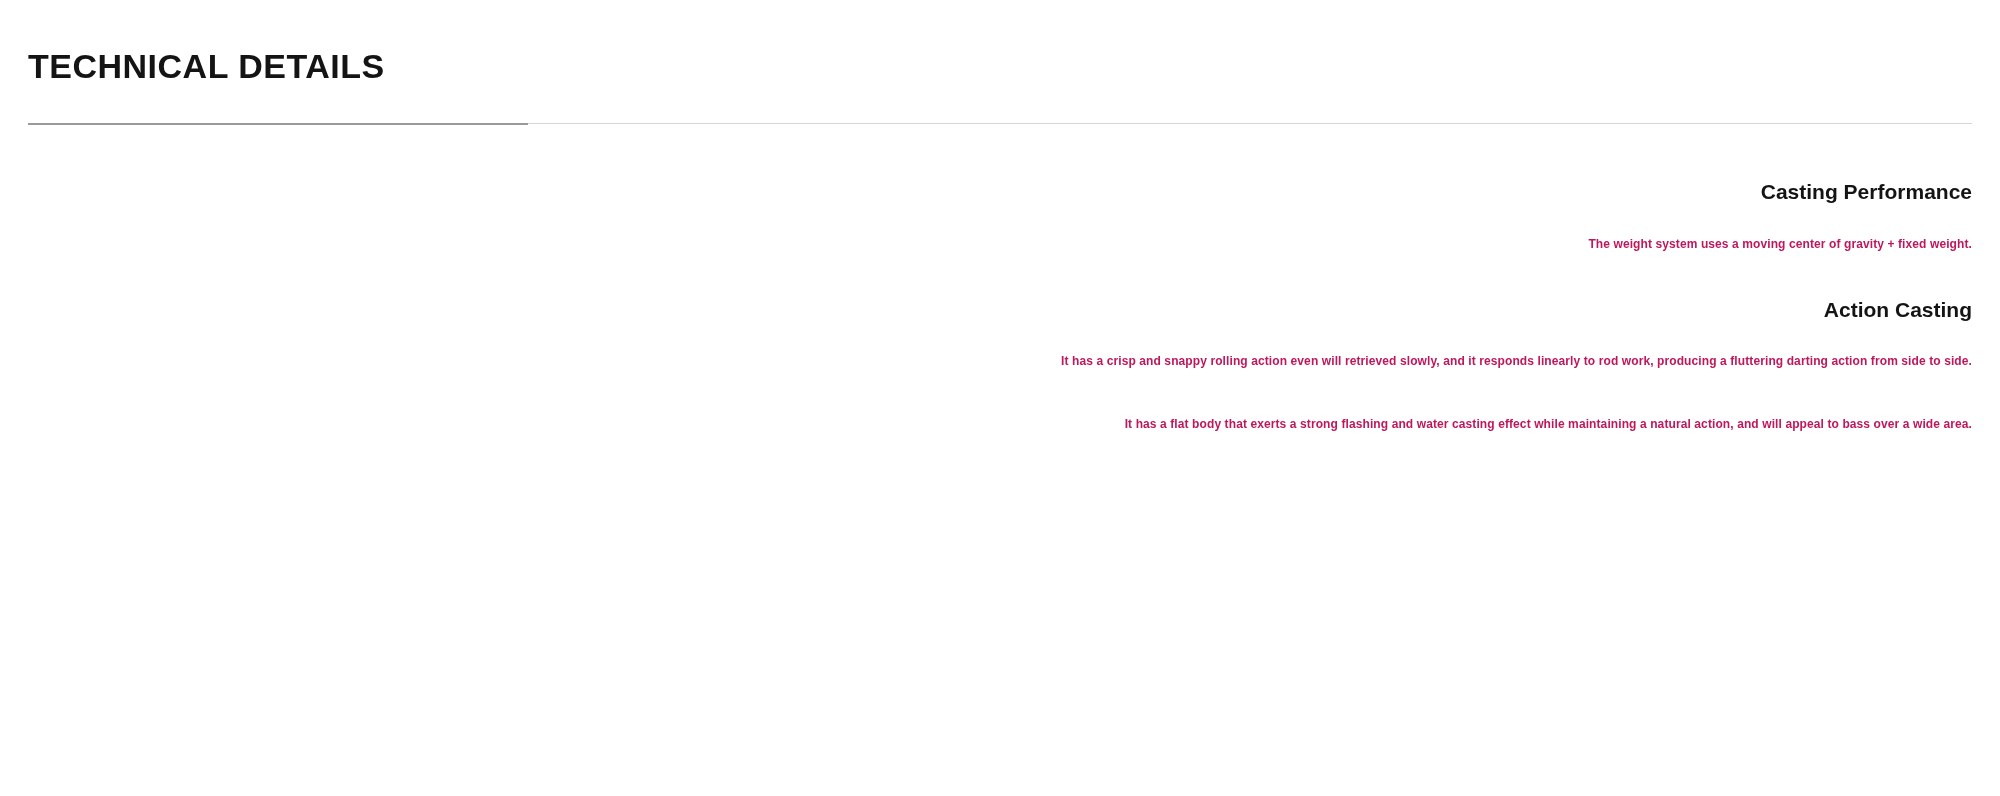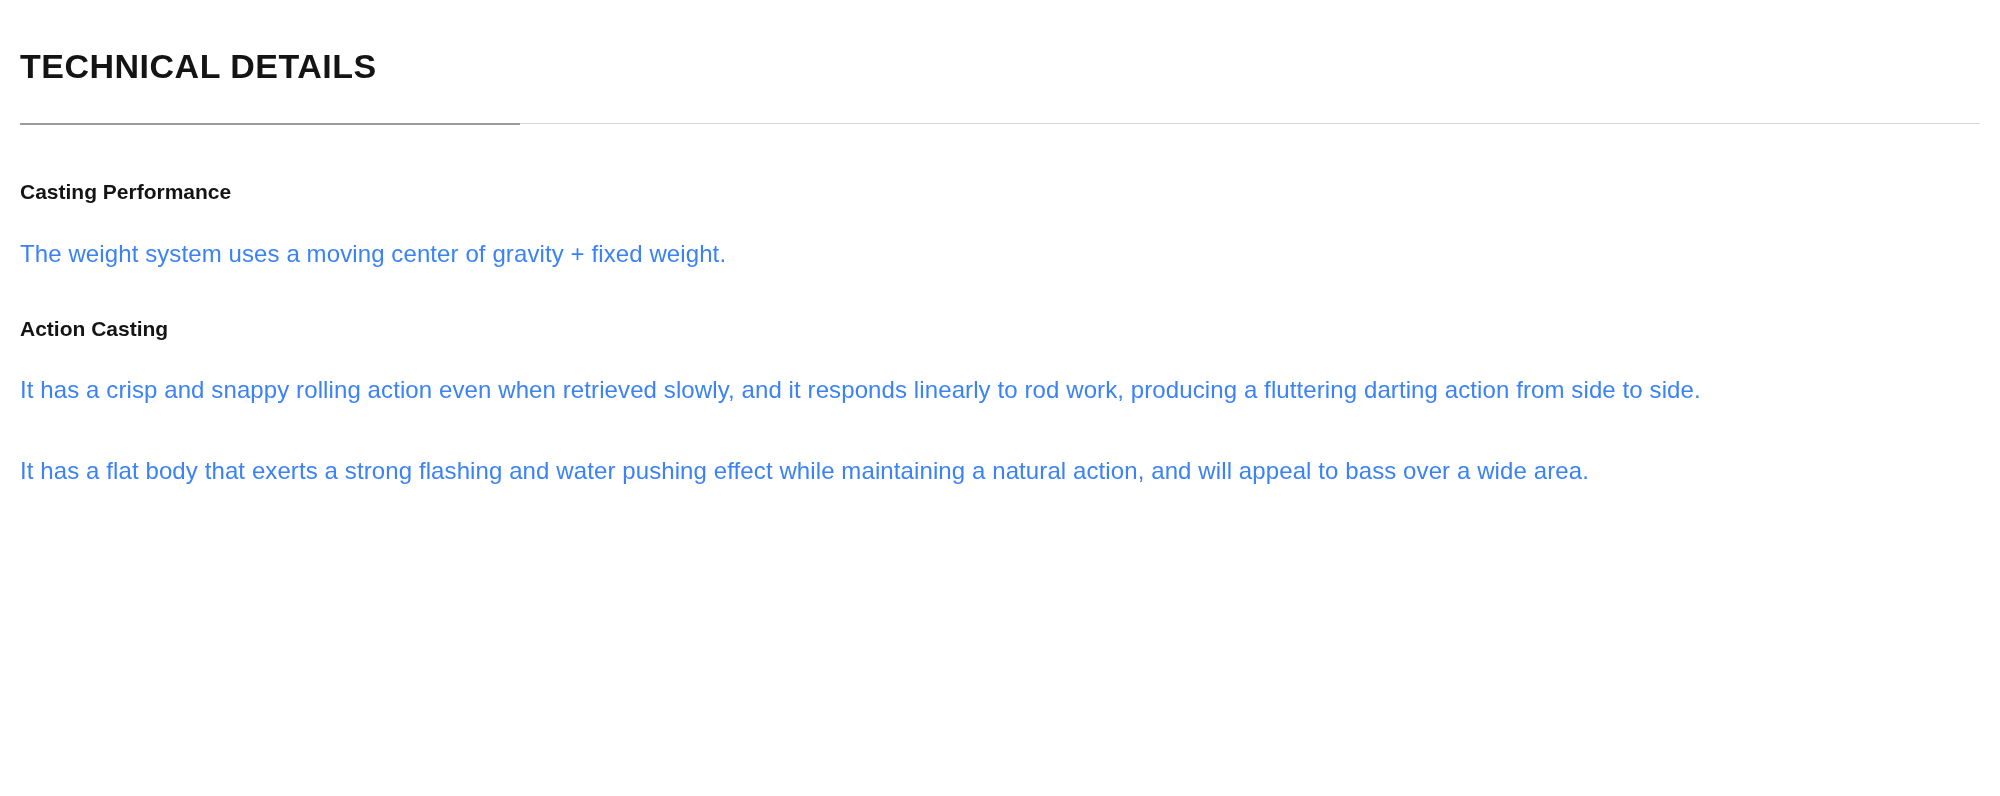--- a/index.html
+++ b/index.html
@@ -12,21 +12,21 @@
     height: 796px;
     font-family: "Liberation Sans", sans-serif;
     color: #1a1a1a;
     overflow: hidden;
   }
   .page {
     position: relative;
     width: 2000px;
     height: 628px;
     box-sizing: border-box;
-    padding: 0 20px;
+    padding: 0 28px;
   }
   .section-title {
     font-size: 34px;
     font-weight: bold;
     letter-spacing: 0.5px;
     color: #141414;
     margin: 0;
     padding-top: 48px;
     line-height: 1.1;
   }
@@ -46,35 +46,36 @@
   .rule-accent {
     position: absolute;
     left: 0;
     top: 0;
     width: 500px;
     height: 2px;
     background: #9a9a9a;
   }
   .blocks {
     margin-top: 54px;
+    text-align: right;
   }
   .block {
     margin-bottom: 38px;
   }
   .block-heading {
     font-size: 21px;
     font-weight: bold;
     color: #141414;
     margin: 0 0 30px 0;
     line-height: 1.2;
   }
   .block-para {
-    font-size: 24px;
-    font-weight: 400;
-    color: #3b82f6;
+    font-size: 12px;
+    font-weight: 700;
+    color: #be185d;
     margin: 0 0 12px 0;
     line-height: 1.55;
     letter-spacing: 0.1px;
   }
   .block-para:last-child {
     margin-bottom: 0;
   }
   .gap-1 { margin-bottom: 44px; }
   .gap-2 { margin-bottom: 44px; }
 </style>
@@ -92,21 +93,21 @@
 
   <div class="blocks">
 
     <section class="block gap-1">
       <h2 class="block-heading">Casting Performance</h2>
       <p class="block-para">The weight system uses a moving center of gravity + fixed weight.</p>
     </section>
 
     <section class="block gap-2">
       <h2 class="block-heading">Action Casting</h2>
-      <p class="block-para">It has a crisp and snappy rolling action even when retrieved slowly, and it responds linearly to rod work, producing a fluttering darting action from side to side.</p>
+      <p class="block-para">It has a crisp and snappy rolling action even will retrieved slowly, and it responds linearly to rod work, producing a fluttering darting action from side to side.</p>
     </section>
 
     <section class="block">
-      <p class="block-para">It has a flat body that exerts a strong flashing and water pushing effect while maintaining a natural action, and will appeal to bass over a wide area.</p>
+      <p class="block-para">It has a flat body that exerts a strong flashing and water casting effect while maintaining a natural action, and will appeal to bass over a wide area.</p>
     </section>
 
   </div>
 </div>
 
 </body></html>

